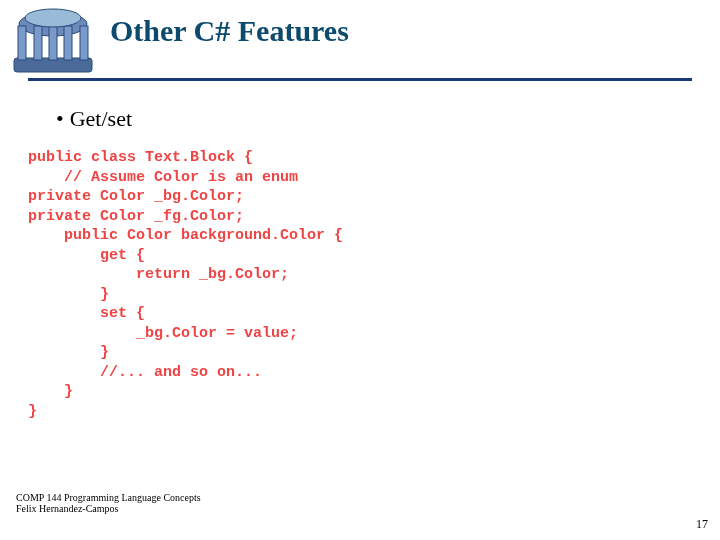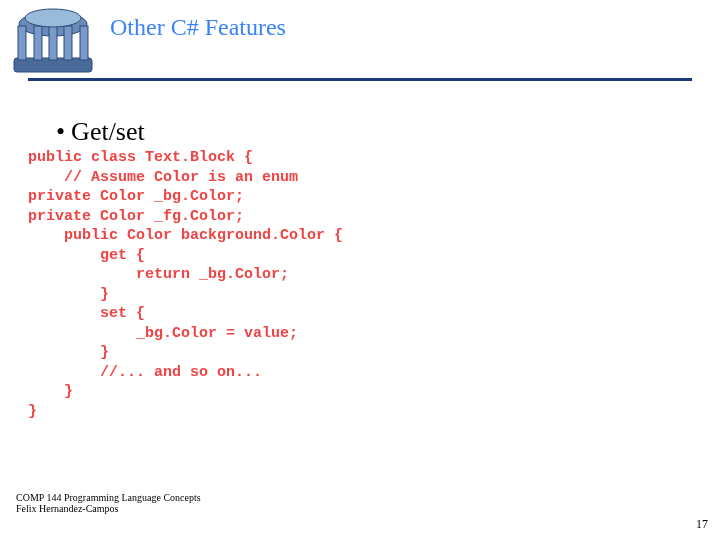--- a/index.html
+++ b/index.html
@@ -14,37 +14,37 @@
   }
   .logo-wrap {
     position: absolute;
     left: 8px;
     top: 0px;
   }
   .title {
     position: absolute;
     left: 110px;
     top: 14px;
-    font-weight: normal;
-    font-size: 24px;
-    color: #3b82f6;
+    font-weight: bold;
+    font-size: 30px;
+    color: #0c4a6e;
   }
   .hr-line {
     position: absolute;
     left: 28px;
     top: 78px;
     width: 664px;
     height: 3px;
     background: #1a3a7a;
   }
   .bullet-row {
     position: absolute;
     left: 56px;
-    top: 117px;
-    font-size: 26px;
+    top: 106px;
+    font-size: 22px;
     color: #000;
   }
   .bullet-row .dot {
     color: #000;
     margin-right: 6px;
   }
   .code-block {
     position: absolute;
     left: 28px;
     top: 148px;

